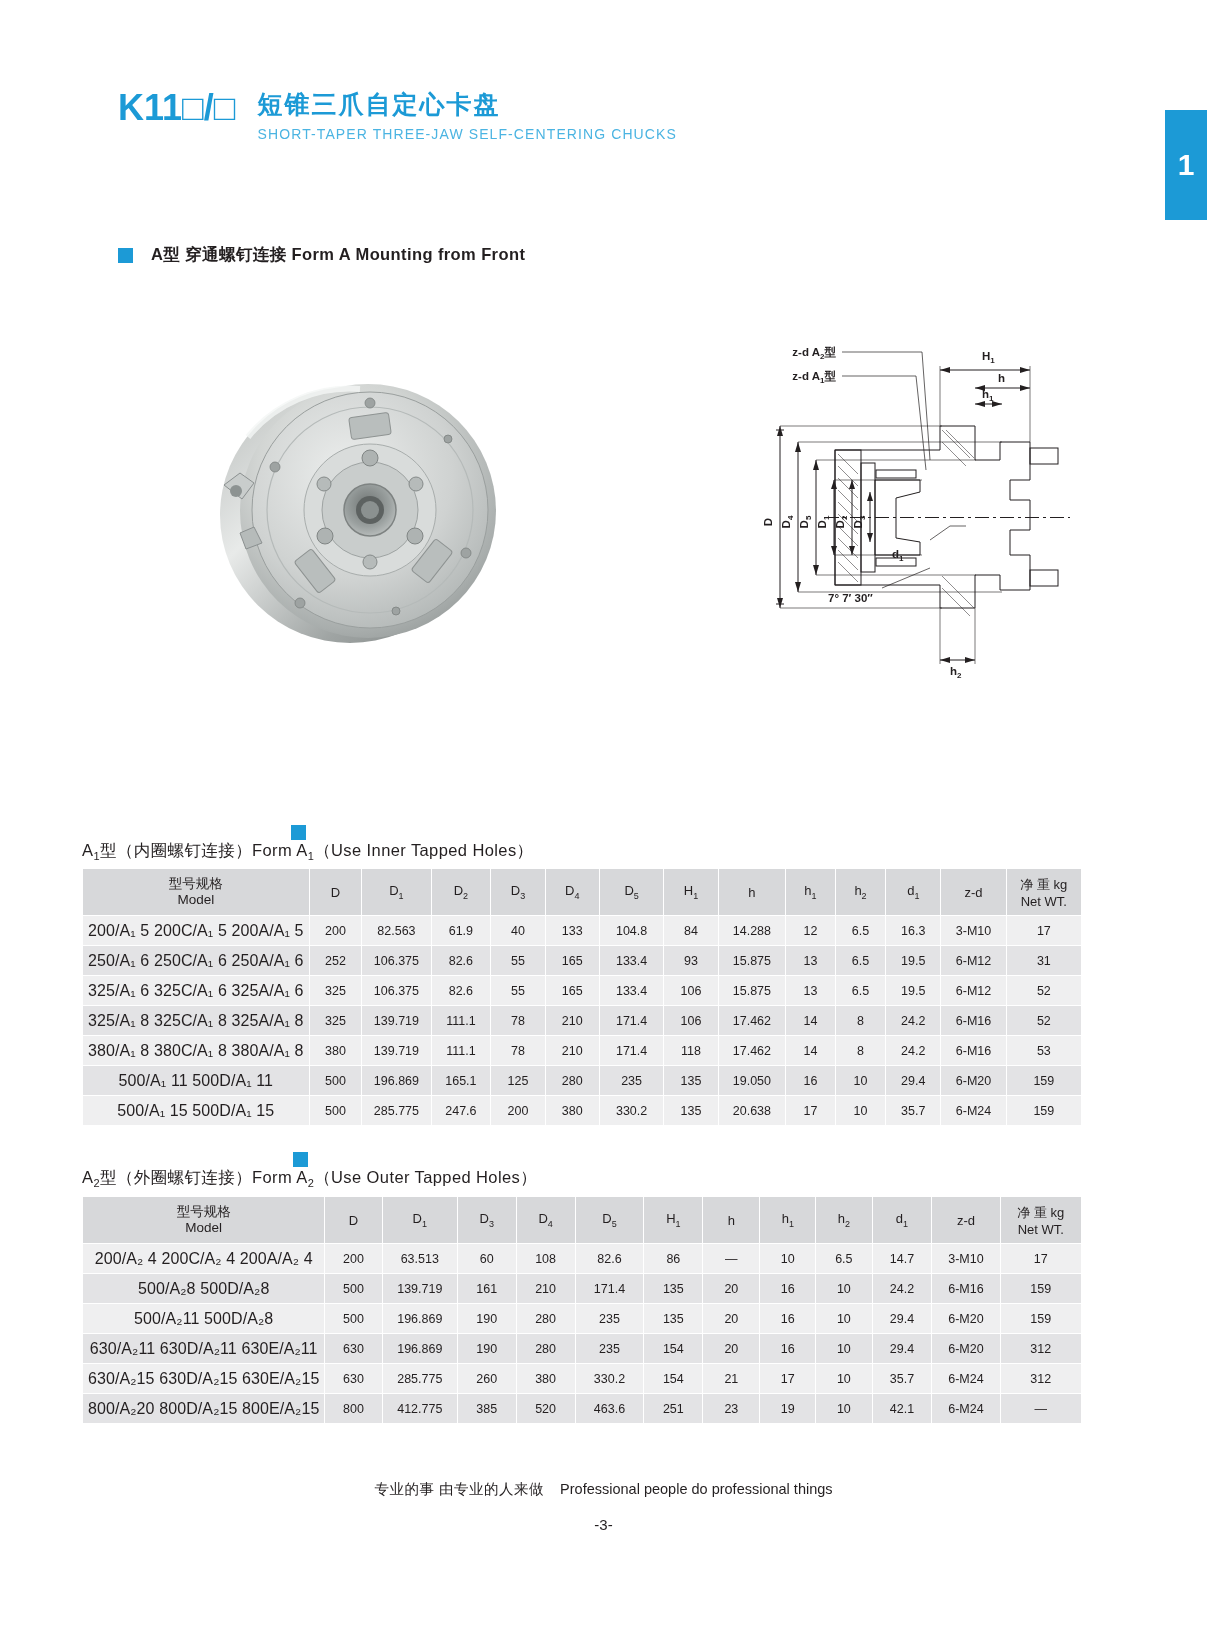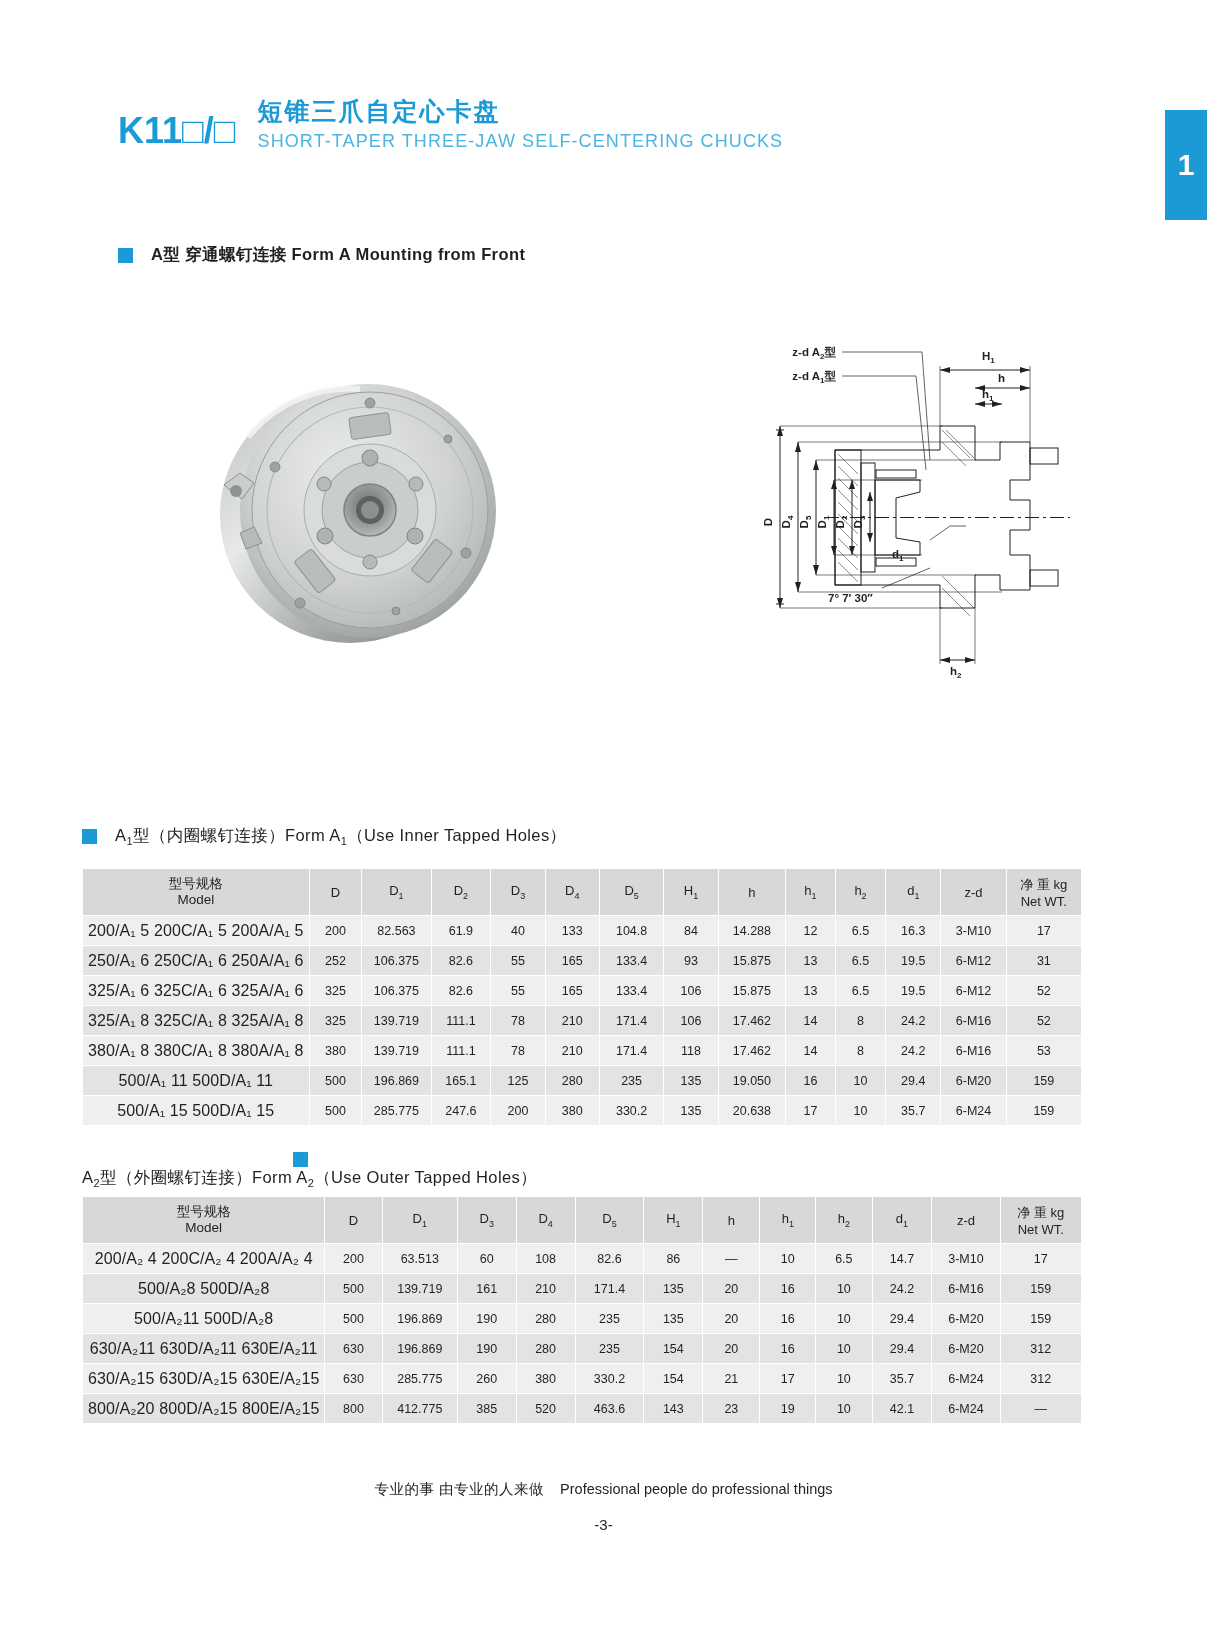--- a/index.html
+++ b/index.html
@@ -16,21 +16,21 @@
     position:absolute; right:0; top:110px;
     width:42px; height:110px;
     background:#1c9ad6;
     color:#fff;
     font-size:30px;
     font-weight:bold;
     display:flex; align-items:center; justify-content:center;
   }
   .header {
     position:absolute; left:118px; top:88px;
-    display:flex; align-items:flex-end;margin-top:7px;
+    display:flex; align-items:flex-start;
   }
   .header-code {
     font-size:36px;
     font-weight:bold;
     color:#1c9ad6;
     letter-spacing:0px;
     line-height:40px;
     margin-right:22px;
     white-space:nowrap;
   }
@@ -38,21 +38,21 @@
   .header-cn {
     font-size:25px;
     font-weight:bold;
     color:#1c9ad6;
     letter-spacing:2px;
     line-height:30px;
     white-space:nowrap;
     font-family:Liberation Serif, serif;
   }
   .header-en {
-    font-size:18px;
+    font-size:14px;
     color:#4bb4e2;
     letter-spacing:1.1px;
     line-height:20px;
     margin-top:4px;
     white-space:nowrap;
   }
   
   .sec-head {
     position:absolute;
     display:flex; align-items:center;
@@ -326,21 +326,21 @@
       <text x="142" y="192" transform="rotate(-90 142 192)" text-anchor="middle">D</text>
       <text x="160" y="192" transform="rotate(-90 160 192)" text-anchor="middle">D<tspan class="dg-sub" dy="3">4</tspan></text>
       <text x="178" y="192" transform="rotate(-90 178 192)" text-anchor="middle">D<tspan class="dg-sub" dy="3">5</tspan></text>
       <text x="196" y="192" transform="rotate(-90 196 192)" text-anchor="middle">D<tspan class="dg-sub" dy="3">1</tspan></text>
       <text x="214" y="192" transform="rotate(-90 214 192)" text-anchor="middle">D<tspan class="dg-sub" dy="3">2</tspan></text>
       <text x="232" y="192" transform="rotate(-90 232 192)" text-anchor="middle">D<tspan class="dg-sub" dy="3">3</tspan></text>
     </g>
   </svg>
 </div>
 
-<div class="sec-head" style="left:82px; top:825px;">
+<div class="sec-head" style="left:82px; top:825px;flex-direction:column;">
   <span class="sq"></span>
   <span class="sec-label">A<span class="sub">1</span>型（内圈螺钉连接）Form A<span class="sub">1</span>（Use Inner Tapped Holes）</span>
 </div>
 
 <table class="spec" id="table-a1" style="left:82px; top:868px; width:1000px;">
   <thead>
     <tr>
       <th class="model-head" style="width:190px">型号规格<br>Model</th>
       <th style="width:50px">D</th>
       <th style="width:64px">D<sub>1</sub></th>
@@ -572,21 +572,21 @@
         <td>6-M24</td>
         <td>312</td>
       </tr>
       <tr>
         <td class="model">800/A₂20  800D/A₂15  800E/A₂15</td>
         <td>800</td>
         <td>412.775</td>
         <td>385</td>
         <td>520</td>
         <td>463.6</td>
-        <td>143</td>
+        <td>251</td>
         <td>23</td>
         <td>19</td>
         <td>10</td>
         <td>42.1</td>
         <td>6-M24</td>
         <td>—</td>
       </tr>
     </tbody>
 </table>
 

